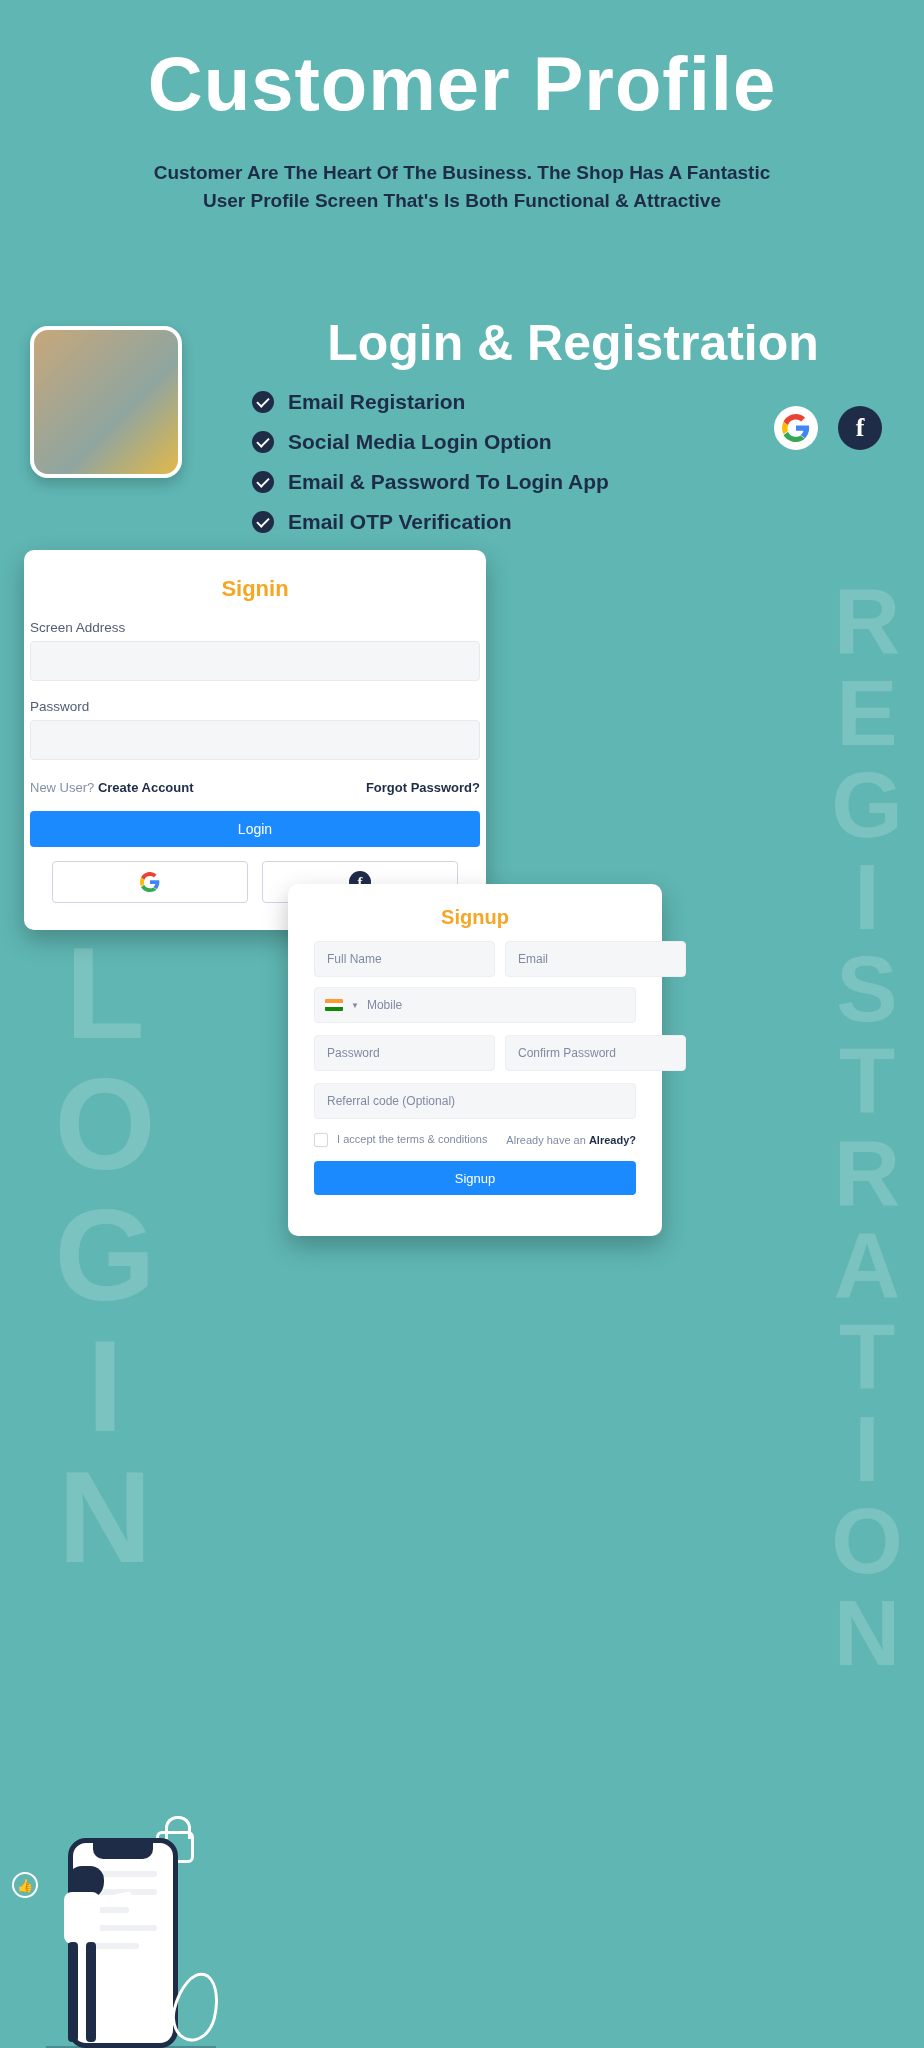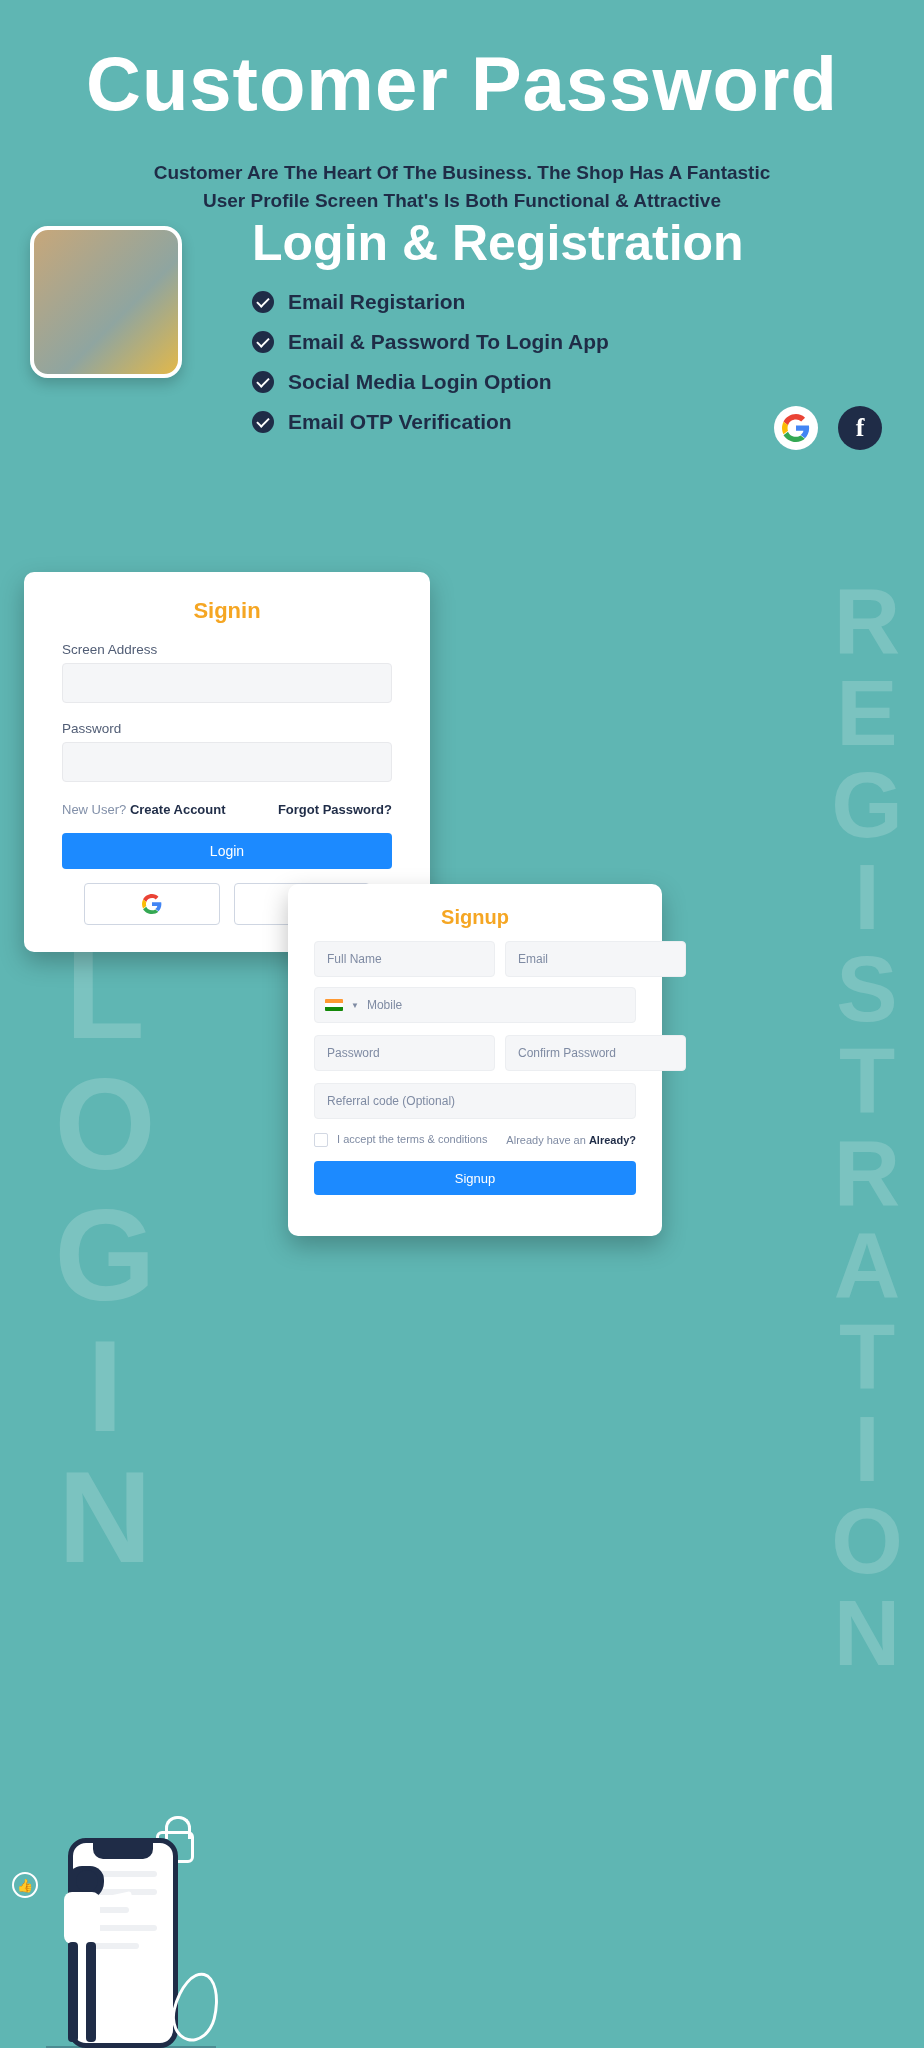--- a/index.html
+++ b/index.html
@@ -46,20 +46,22 @@
     color:#1f2c47;
     font-size:19px;
     font-weight:600;
     margin-top:32px;
     line-height:1.45;
   }
   .features-row {
     display:flex;
     align-items:flex-start;
     padding:0 30px;
+    margin-top:100px;
+    text-align:center;
   }
   .avatar-box {
     width:152px;
     height:152px;
     border-radius:18px;
     border:4px solid #fff;
     background:linear-gradient(135deg,#c7a77a 0%, #8fa5a0 60%, #e2b84a 100%);
     box-shadow:0 6px 14px rgba(0,0,0,0.2);
     flex-shrink:0;
     margin-top:12px;
@@ -113,27 +115,27 @@
     width:44px;height:44px;border-radius:50%;
     display:flex;align-items:center;justify-content:center;
     font-weight:800;
   }
   .g-circ { background:#fff; }
   .f-circ { background:#1f2c47; color:#fff; font-size:26px; font-family:Georgia,serif;}
   
   .signin-card {
     position:absolute;
     left:24px;
-    top:572px;
-    width:406px;
+    top:550px;
+    width:462px;
     height:380px;
     background:#fff;
     border-radius:10px;
     box-shadow:0 10px 24px rgba(0,0,0,0.25);
-    padding:26px 38px 24px;
+    padding:26px 6px 24px;
   }
   .card-title {
     text-align:center;
     color:#f5a623;
     font-size:22px;
     font-weight:800;
   }
   .label {
     color:#515d75;
     font-size:13.5px;
@@ -342,42 +344,42 @@
     transform:rotate(14deg);
   }
   .ground{position:absolute;left:28px;bottom:0;width:170px;height:2px;background:#1f2c47;opacity:.3;}
 </style>
 </head>
 <body>
 
 <div class="bg-login">LOGIN</div>
 <div class="bg-registration">REGISTRATION</div>
 
-<h1 class="page-title">Customer Password</h1>
+<h1 class="page-title">Customer Profile</h1>
 <p class="subtitle">
   <span>Customer Are The Heart Of The Business. The Shop Has A Fantastic</span><br>
   <span>User Profile Screen That's Is Both Functional &amp; Attractive</span>
 </p>
 
 <div class="features-row">
   <div class="avatar-box"></div>
   <div class="features-col">
     <h2 class="features-heading">Login &amp; Registration</h2>
     <ul class="feature-list">
       <li>
           <span class="check"></span>
           <span>Email Registarion</span>
         </li>
       <li>
           <span class="check"></span>
-          <span>Email &amp; Password To Login App</span>
+          <span>Social Media Login Option</span>
         </li>
       <li>
           <span class="check"></span>
-          <span>Social Media Login Option</span>
+          <span>Email &amp; Password To Login App</span>
         </li>
       <li>
           <span class="check"></span>
           <span>Email OTP Verification</span>
         </li>
     </ul>
   </div>
 </div>
 
 <div class="social-icons">

